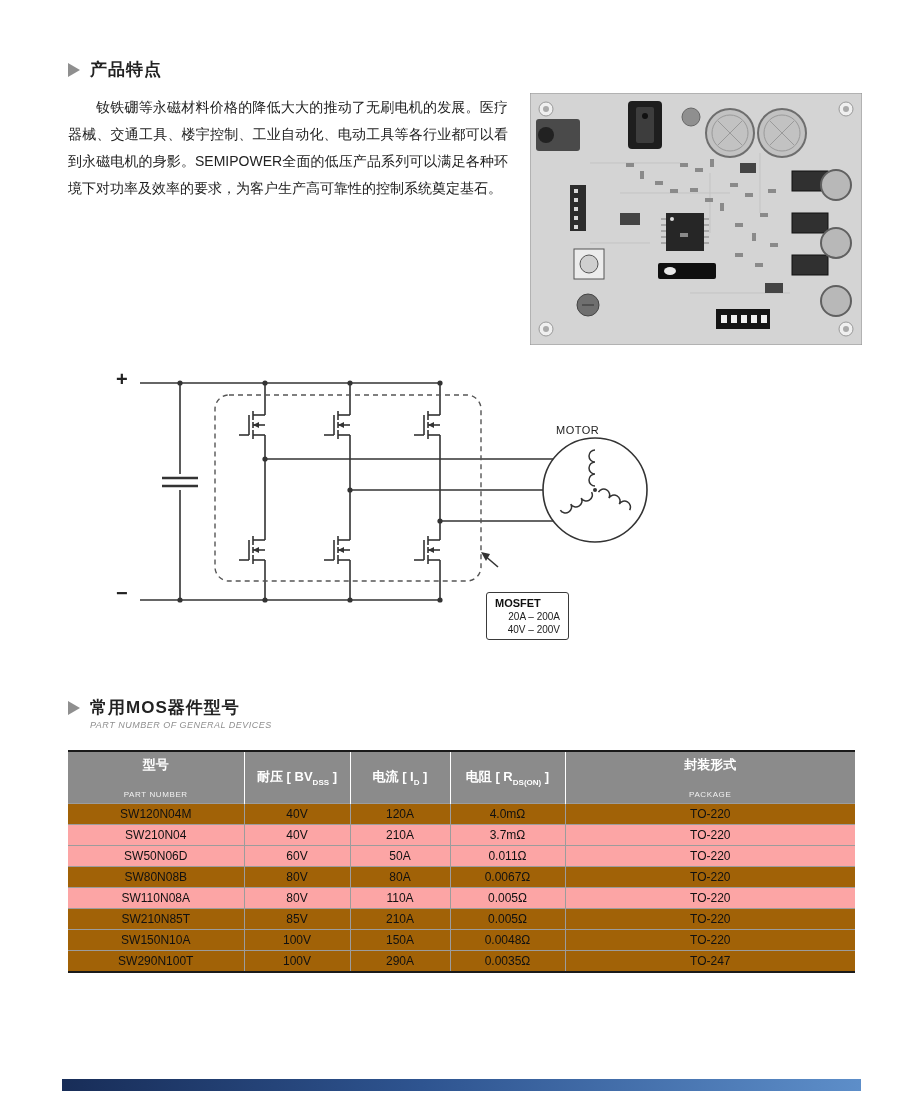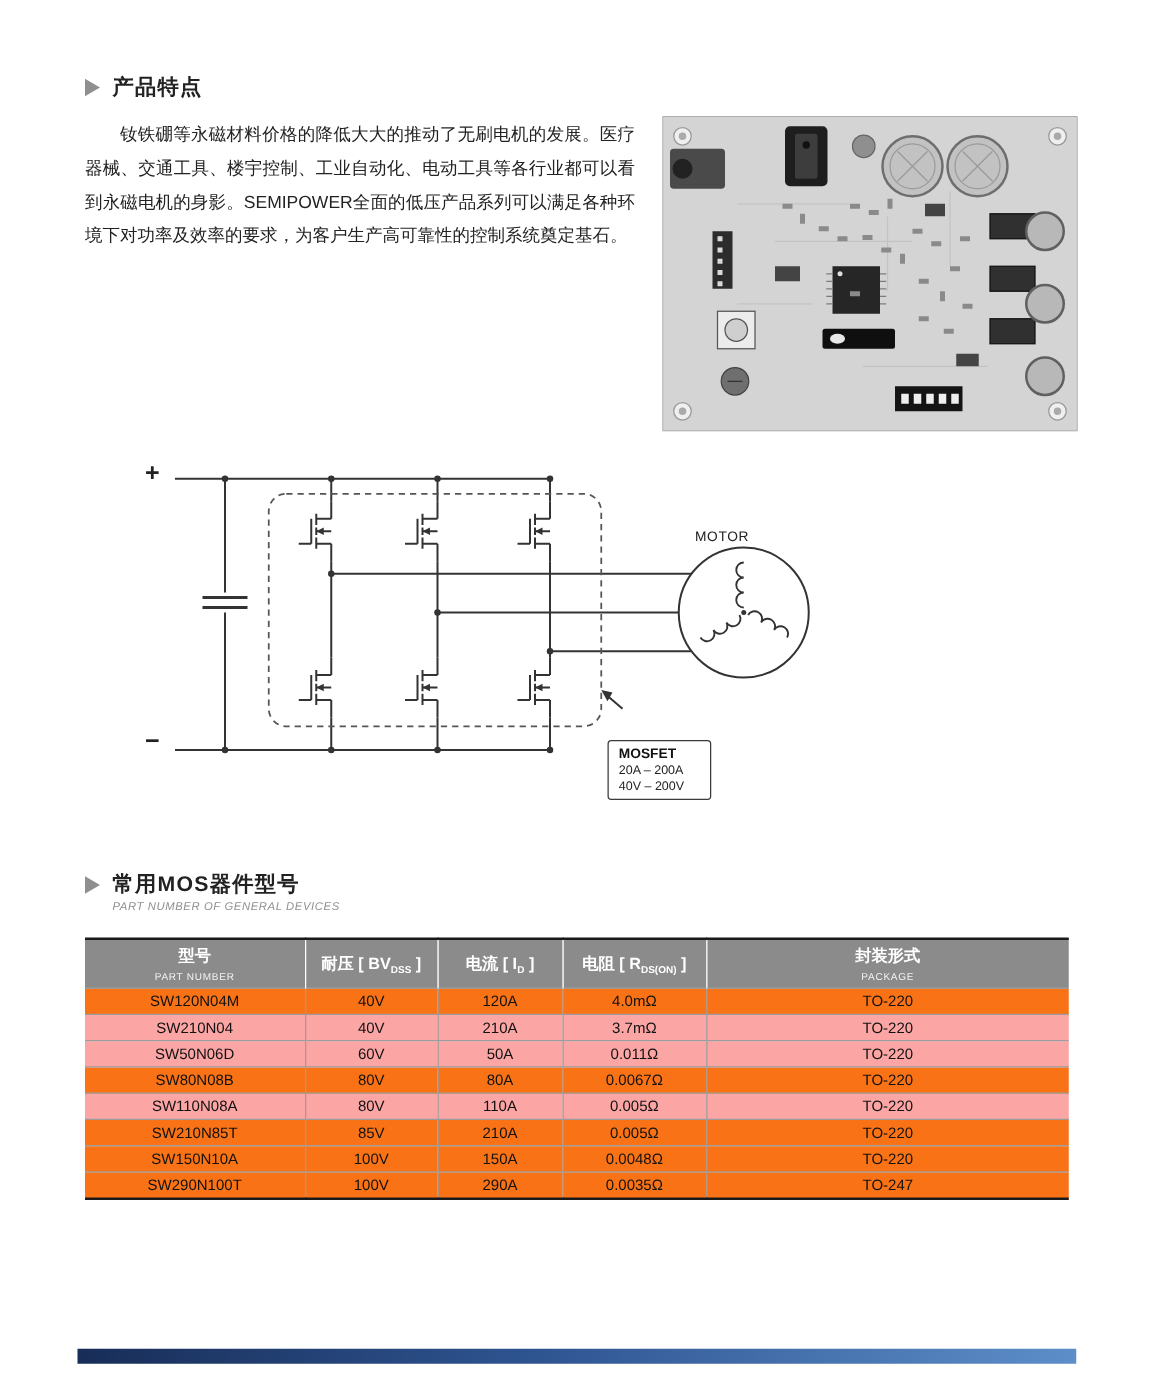--- a/index.html
+++ b/index.html
@@ -16,29 +16,29 @@
   .pcb-wrap { position:absolute; left:530px; top:93px; width:332px; height:252px; }
 
   .circuit-wrap { position:absolute; left:88px; top:362px; width:570px; height:300px; }
   .sign { position:absolute; font-size:20px; font-weight:bold; color:#222; }
   .plus { left:116px; top:368px; }
   .minus { left:116px; top:582px; }
   .motor-label { position:absolute; left:556px; top:380px; font-size:11px; color:#222; letter-spacing:.5px;margin-top:44px; }
 
   .mosfet-box { position:absolute; left:486px; top:568px; width:83px; box-sizing:border-box; border:1.5px solid #3a3a3a; border-radius:3px; background:#fff; padding:4px 8px;margin-top:24px; }
   .mosfet-box .t { font-weight:bold; font-size:11px; color:#111; }
-  .mosfet-box .l { font-size:10px; color:#222; margin-top:2px; }
+  .mosfet-box .l { font-size:10px; color:#222; margin-top:2px;text-align:right; }
 
   .table-wrap { position:absolute; left:68px; top:750px; width:787px; }
   table.mos { width:100%; border-collapse:collapse; border-top:2px solid #1a1a1a; border-bottom:2px solid #1a1a1a; }
   table.mos thead th { background:#8b8b8b; color:#ffffff; font-size:13px; font-weight:bold; padding:4px 2px; border-left:1px solid #ffffff; vertical-align:middle; height:30px; }
   table.mos thead th:first-child { border-left:none; }
-  .th-en { display:block; font-size:8px; font-weight:normal; letter-spacing:.6px; color:#f2f2f2; margin-top:3px; }
+  .th-en { display:block; font-size:8px; font-weight:normal; letter-spacing:.6px; color:#f2f2f2; margin-top:16px; }
   table.mos thead sub, table.mos thead .sb { font-size:8px; vertical-align:sub; }
-  table.mos tbody td { font-size:12px; color:#111; text-align:center; padding:3px 4px; border:1px solid #9c9c9c; background:#f97316; }
+  table.mos tbody td { font-size:12px; color:#111; text-align:center; padding:3px 4px; border:1px solid #9c9c9c; background:#a16207; }
   table.mos tbody td:first-child { border-left:none; }
   table.mos tbody td:last-child { border-right:none; }
   table.mos tbody tr.alt td { background:#fca5a5; }
 
   .footer-bar { position:absolute; left:62px; top:1079px; width:799px; height:12px;
     background:linear-gradient(90deg,#182d58 0%, #2e5490 45%, #5d8ec9 100%); }
 </style>
 </head>
 <body>
 

